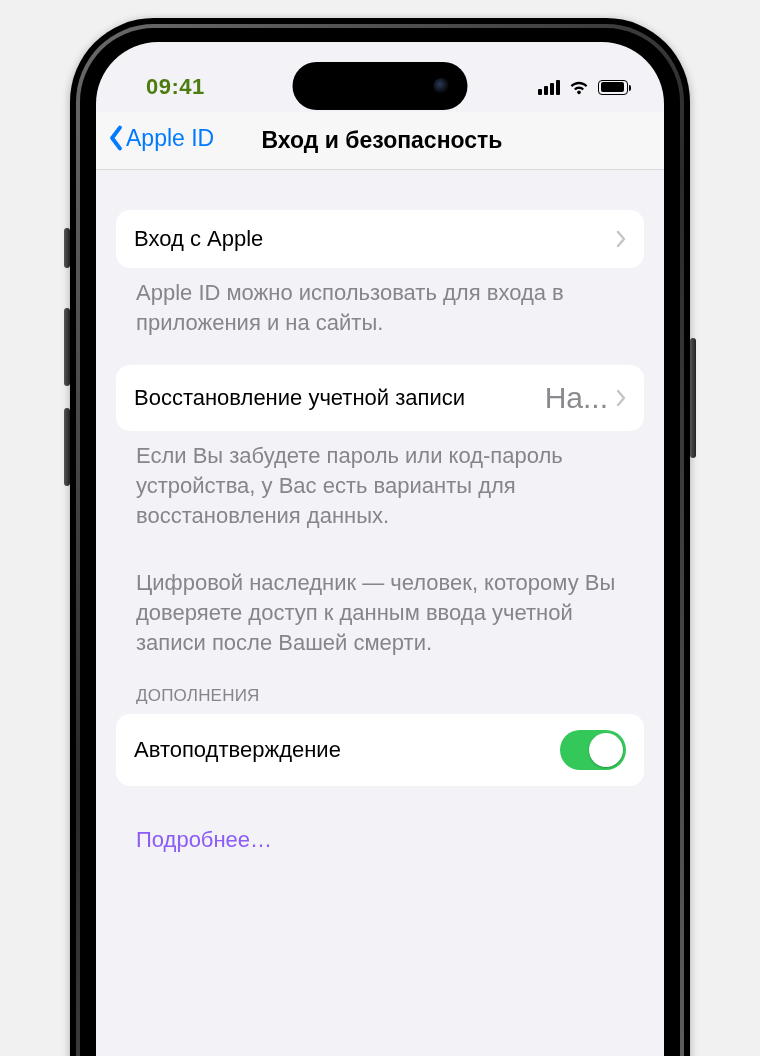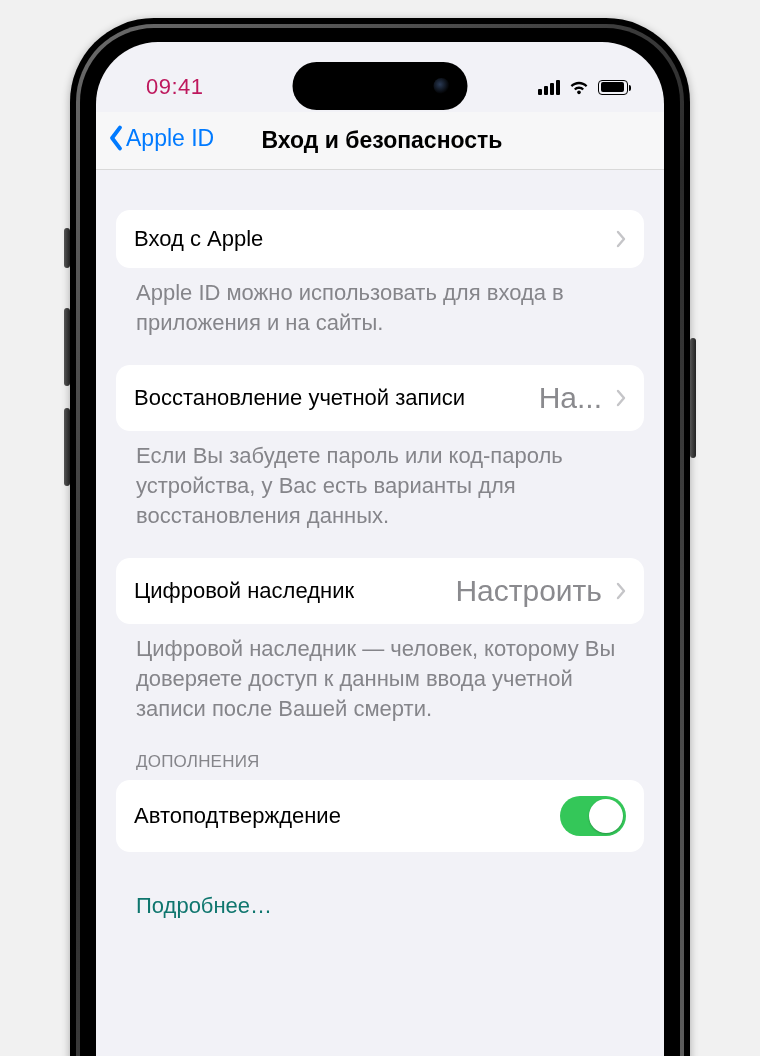--- a/index.html
+++ b/index.html
@@ -72,22 +72,22 @@
   }
   .status-bar {
     display:flex;
     align-items:center;
     justify-content:space-between;
     height:70px;
     padding: 20px 36px 0 50px;
   }
   .status-time {
     font-size: 22px;
-    font-weight: 400;
-    color:#be185d;
+    font-weight: 700;
+    color:#4d7c0f;
     letter-spacing:0.5px;
   }
   .status-icons { display:flex; align-items:center; gap:8px; }
   .cell-bars { display:flex; align-items:flex-end; gap:2px; height:16px;}
   .cell-bars span{ width:4px; background:#000; border-radius:1px;}
   .cell-bars span:nth-child(1){height:6px}
   .cell-bars span:nth-child(2){height:9px}
   .cell-bars span:nth-child(3){height:12px}
   .cell-bars span:nth-child(4){height:15px}
   .wifi-icon svg{display:block}
@@ -119,21 +119,21 @@
     padding: 0 20px;
   }
   .group{ margin-top:40px; }
   .group.tight{ margin-top:28px; }
   .cell{
     background:#fff;
     border-radius:14px;
     padding:16px 18px;
     display:flex;
     align-items:center;
-    gap:14px;
+    gap:8px;
     min-height:58px;
     justify-content:space-between;
   }
   .cell-label{
     font-size:22px;color:#000;flex:0 1 auto;
     white-space:nowrap;overflow:hidden;text-overflow:ellipsis;
   }
   .cell-label.shrink{flex-shrink:1;min-width:0;}
   .cell-detail{
     font-size:30px;color:#8a8a8e;margin-left:auto;
@@ -143,21 +143,21 @@
   .chevron svg{width:10px;height:18px;display:block;}
   .spacer{flex:1;}
   .footer{
     font-size:22px;color:#85858a;line-height:1.35;
     padding:10px 20px 0 20px;
   }
   .section-header{
     font-size:17px;color:#85858a;text-transform:uppercase;
     padding:0 20px 8px 20px;letter-spacing:0.2px;
   }
-  .link{color:#0f766e;}
+  .link{color:#8b5cf6;}
 
   .switch{
     width:66px;height:40px;border-radius:20px;background:#34c759;
     position:relative;flex:0 0 auto;margin-left:auto;
   }
   .switch::after{
     content:"";position:absolute;right:3px;top:3px;width:34px;height:34px;
     background:#fff;border-radius:50%;box-shadow:0 1px 2px rgba(0,0,0,0.25);
   }
 </style>
@@ -227,29 +227,20 @@
           <span class="chevron">
             <svg viewBox="0 0 10 18">
                 <path fill="none" stroke="#c5c5c8" stroke-width="2.4" stroke-linecap="round" stroke-linejoin="round" d="M2 2l6 7-6 7"></path>
               </svg>
           </span>
         </div>
         <div class="footer">Если Вы забудете пароль или код-пароль устройства, у Вас есть варианты для восстановления данных.</div>
       </div>
 
       <div class="group tight">
-        <div class="cell">
-          <span class="cell-label">Цифровой наследник</span>
-          <span class="cell-detail">Настроить</span>
-          <span class="chevron">
-            <svg viewBox="0 0 10 18">
-                <path fill="none" stroke="#c5c5c8" stroke-width="2.4" stroke-linecap="round" stroke-linejoin="round" d="M2 2l6 7-6 7"></path>
-              </svg>
-          </span>
-        </div>
         <div class="footer">Цифровой наследник — человек, которому Вы доверяете доступ к данным ввода учетной записи после Вашей смерти.</div>
       </div>
 
       <div class="group tight">
         <div class="section-header">ДОПОЛНЕНИЯ</div>
         <div class="cell">
           <span class="cell-label">Автоподтверждение</span>
           <div class="switch"></div>
         </div>
         <div class="footer">

